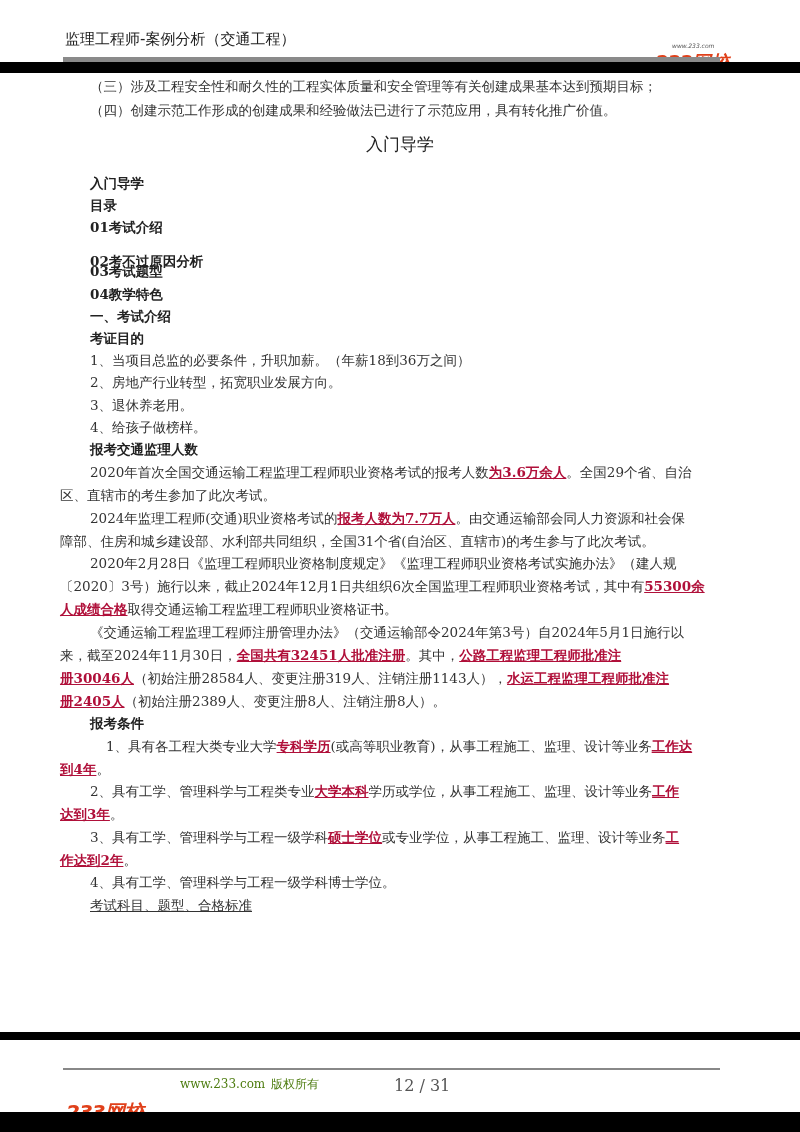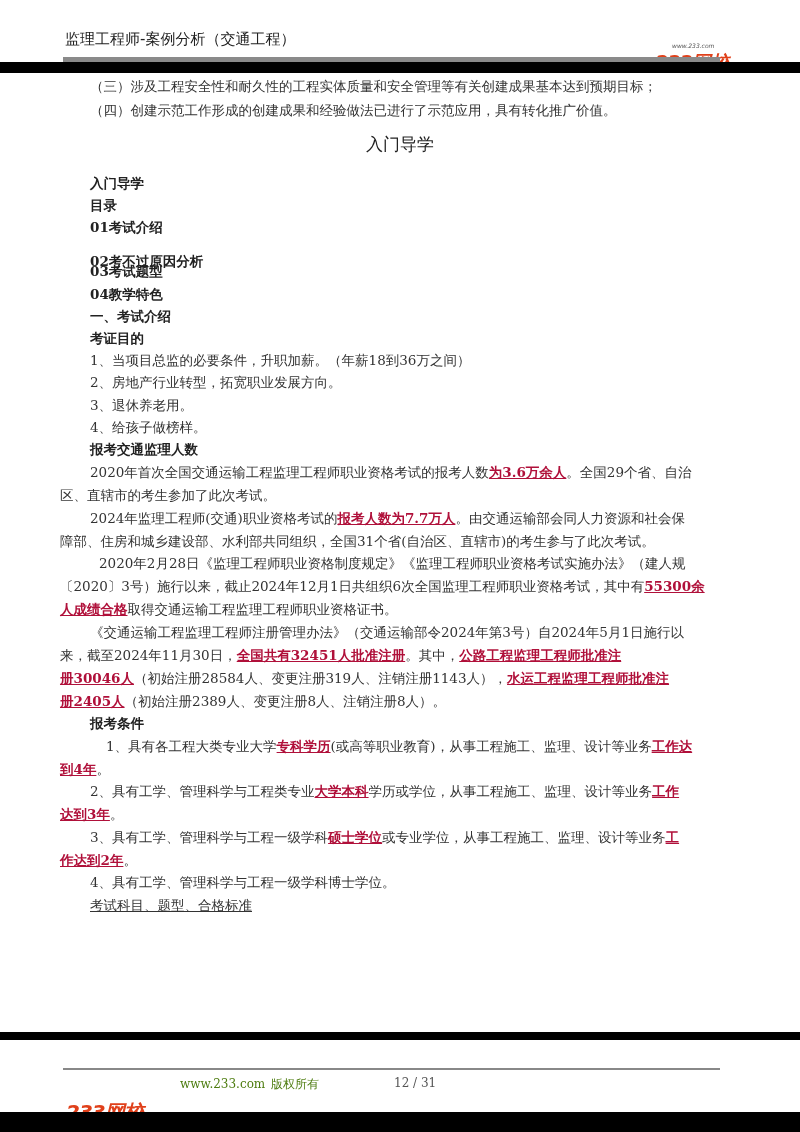--- a/index.html
+++ b/index.html
@@ -14,21 +14,21 @@
   .content { position:absolute; left:0; top:0; width:800px; }
   .p { position:absolute; font-size:13.5px; line-height:23px; color:#333; white-space:nowrap; }
   .b { font-weight:bold; color:#222; }
   .hl { color:#b0103a; text-decoration:underline; font-weight:bold; }
   .center-title { position:absolute; left:0; width:800px; text-align:center; top:133px; font-size:17px; color:#222; font-family:"DejaVu Sans","Liberation Sans",sans-serif; }
   .bar-mid { position:absolute; left:0; top:1032px; width:800px; height:8px; background:#000; }
   .ftr-line { position:absolute; left:63px; top:1068px; width:657px; height:2px; background:#888; }
   .logo-foot { left:66px; top:1071px; font-size:20px; }
   .ftr-text { position:absolute; left:103px; top:1076px; font-size:12px; color:#4d7c0f;margin-left:21px; }
   .ftr-text span { margin-left:2px; }
-  .ftr-page { position:absolute; left:394px; top:1076px; font-size:12px; color:#555; }
+  .ftr-page { position:absolute; left:394px; top:1076px; font-size:16px; color:#555; }
   .bar-bot { position:absolute; left:0; top:1112px; width:800px; height:20px; background:#000; }
 </style>
 </head>
 <body>
 
 <div class="hdr-title">监理工程师-案例分析（交通工程）</div>
 <div class="logo logo-top">233网校</div>
 <div class="logo-url">www.233.com</div>
 <div class="hdr-line"></div>
 <div class="bar-top"></div>
@@ -56,21 +56,21 @@
   <div class="p" style="left:90px;top:461px;">
     <span>2020年首次全国交通运输工程监理工程师职业资格考试的报考人数</span><span class="hl">为3.6万余人</span><span>。全国29个省、自治</span>
   </div>
   <div class="p" style="left:60px;top:484px;">区、直辖市的考生参加了此次考试。</div>
 
   <div class="p" style="left:90px;top:507px;">
     <span>2024年监理工程师(交通)职业资格考试的</span><span class="hl">报考人数为7.7万人</span><span>。由交通运输部会同人力资源和社会保</span>
   </div>
   <div class="p" style="left:60px;top:530px;">障部、住房和城乡建设部、水利部共同组织，全国31个省(自治区、直辖市)的考生参与了此次考试。</div>
 
-  <div class="p" style="left:90px;top:552px;margin-left:9px;">2020年2月28日《监理工程师职业资格制度规定》《监理工程师职业资格考试实施办法》（建人规</div>
+  <div class="p" style="left:90px;top:552px;">2020年2月28日《监理工程师职业资格制度规定》《监理工程师职业资格考试实施办法》（建人规</div>
   <div class="p" style="left:60px;top:575px;">
     <span>〔2020〕3号）施行以来，截止2024年12月1日共组织6次全国监理工程师职业资格考试，其中有</span><span class="hl">55300余</span>
   </div>
   <div class="p" style="left:60px;top:598px;">
     <span class="hl">人成绩合格</span><span>取得交通运输工程监理工程师职业资格证书。</span>
   </div>
 
   <div class="p" style="left:90px;top:621px;">《交通运输工程监理工程师注册管理办法》（交通运输部令2024年第3号）自2024年5月1日施行以</div>
   <div class="p" style="left:60px;top:644px;">
     <span>来，截至2024年11月30日，</span><span class="hl">全国共有32451人批准注册</span><span>。其中，</span><span class="hl">公路工程监理工程师批准注</span>

